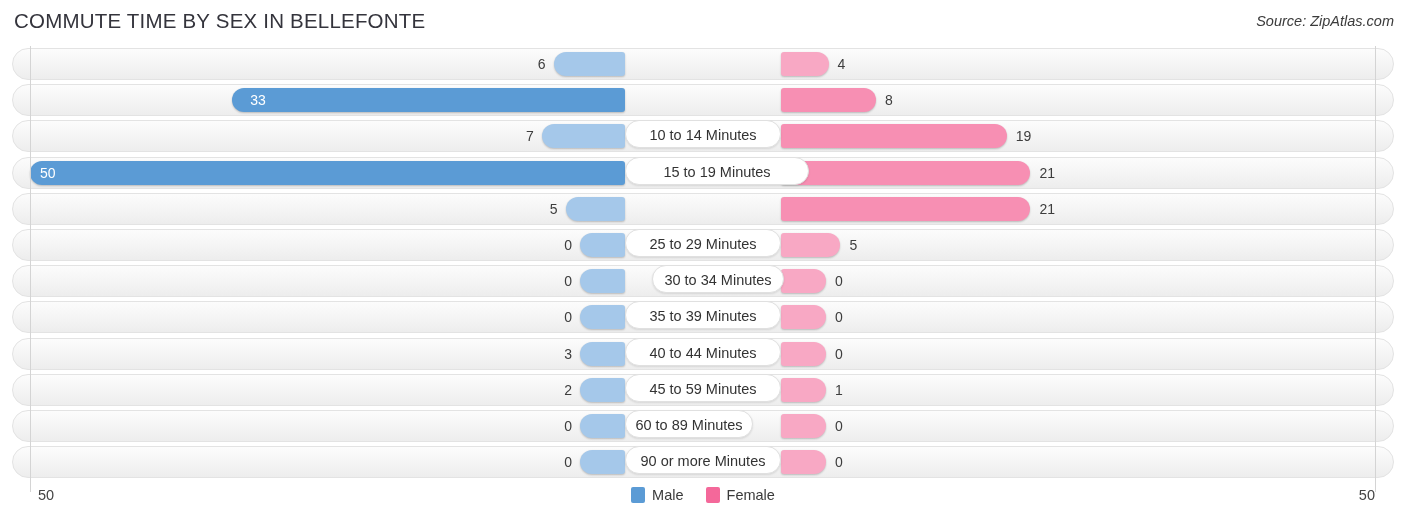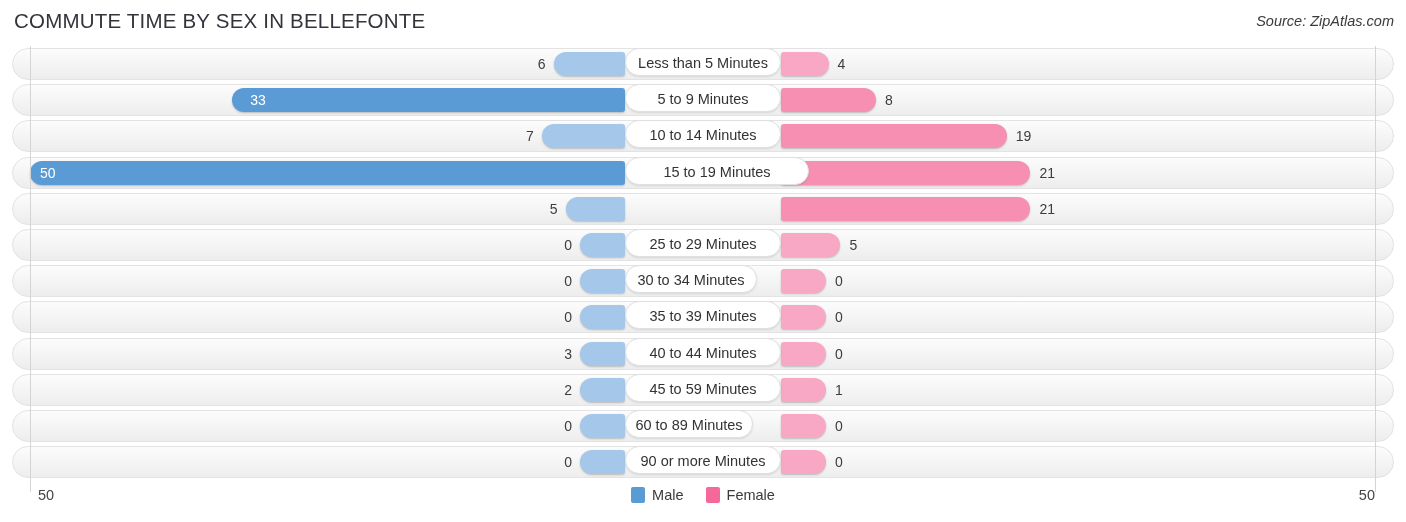--- a/index.html
+++ b/index.html
@@ -210,31 +210,29 @@
     <div class="gridline left"></div>
     <div class="gridline right"></div>
     <div class="rows" id="rows">
         <div class="row">
           <div class="track"></div>
           <div class="bars">
             <div class="bar male" title="Male: 6" style="left: 553.6px; width: 71.4px; background: rgb(165, 200, 234);"></div>
             <div class="val outside-left" style="left: 493.6px; width: 52px;">6</div>
             <div class="bar female" title="Female: 4" style="left: 781px; width: 47.52px; background: rgb(248, 168, 196);"></div>
             <div class="val outside-right" style="left: 837.52px;">4</div>
-            <div class="cat-pill" style="left: 625px; width: 156px;">Less than 5 Minutes</div>
           </div>
         </div>
         <div class="row">
           <div class="track"></div>
           <div class="bars">
             <div class="bar male" title="Male: 33" style="left: 232.3px; width: 392.7px; background: rgb(91, 155, 213);"></div>
             <div class="val inside-left" style="left: 242.3px; margin-left: 8px;">33</div>
             <div class="bar female" title="Female: 8" style="left: 781px; width: 95.04px; background: rgb(247, 143, 179);"></div>
             <div class="val outside-right" style="left: 885.04px;">8</div>
-            <div class="cat-pill" style="left: 625px; width: 156px;">5 to 9 Minutes</div>
           </div>
         </div>
         <div class="row">
           <div class="track"></div>
           <div class="bars">
             <div class="bar male" title="Male: 7" style="left: 541.7px; width: 83.3px; background: rgb(165, 200, 234);"></div>
             <div class="val outside-left" style="left: 481.7px; width: 52px;">7</div>
             <div class="bar female" title="Female: 19" style="left: 781px; width: 225.72px; background: rgb(247, 143, 179);"></div>
             <div class="val outside-right" style="left: 1015.72px;">19</div>
             <div class="cat-pill" style="left: 625px; width: 156px;">10 to 14 Minutes</div>
@@ -269,21 +267,21 @@
             <div class="cat-pill" style="left: 625px; width: 156px;">25 to 29 Minutes</div>
           </div>
         </div>
         <div class="row">
           <div class="track"></div>
           <div class="bars">
             <div class="bar male" title="Male: 0" style="left: 580px; width: 45px; background: rgb(165, 200, 234);"></div>
             <div class="val outside-left" style="left: 520px; width: 52px;">0</div>
             <div class="bar female" title="Female: 0" style="left: 781px; width: 45px; background: rgb(248, 168, 196);"></div>
             <div class="val outside-right" style="left: 835px;">0</div>
-            <div class="cat-pill" style="left: 625px; width: 132px;">30 to 34 Minutes</div>
+            <div class="cat-pill" style="left: 652px; width: 132px;">30 to 34 Minutes</div>
           </div>
         </div>
         <div class="row">
           <div class="track"></div>
           <div class="bars">
             <div class="bar male" title="Male: 0" style="left: 580px; width: 45px; background: rgb(165, 200, 234);"></div>
             <div class="val outside-left" style="left: 520px; width: 52px;">0</div>
             <div class="bar female" title="Female: 0" style="left: 781px; width: 45px; background: rgb(248, 168, 196);"></div>
             <div class="val outside-right" style="left: 835px;">0</div>
             <div class="cat-pill" style="left: 625px; width: 156px;">35 to 39 Minutes</div>

